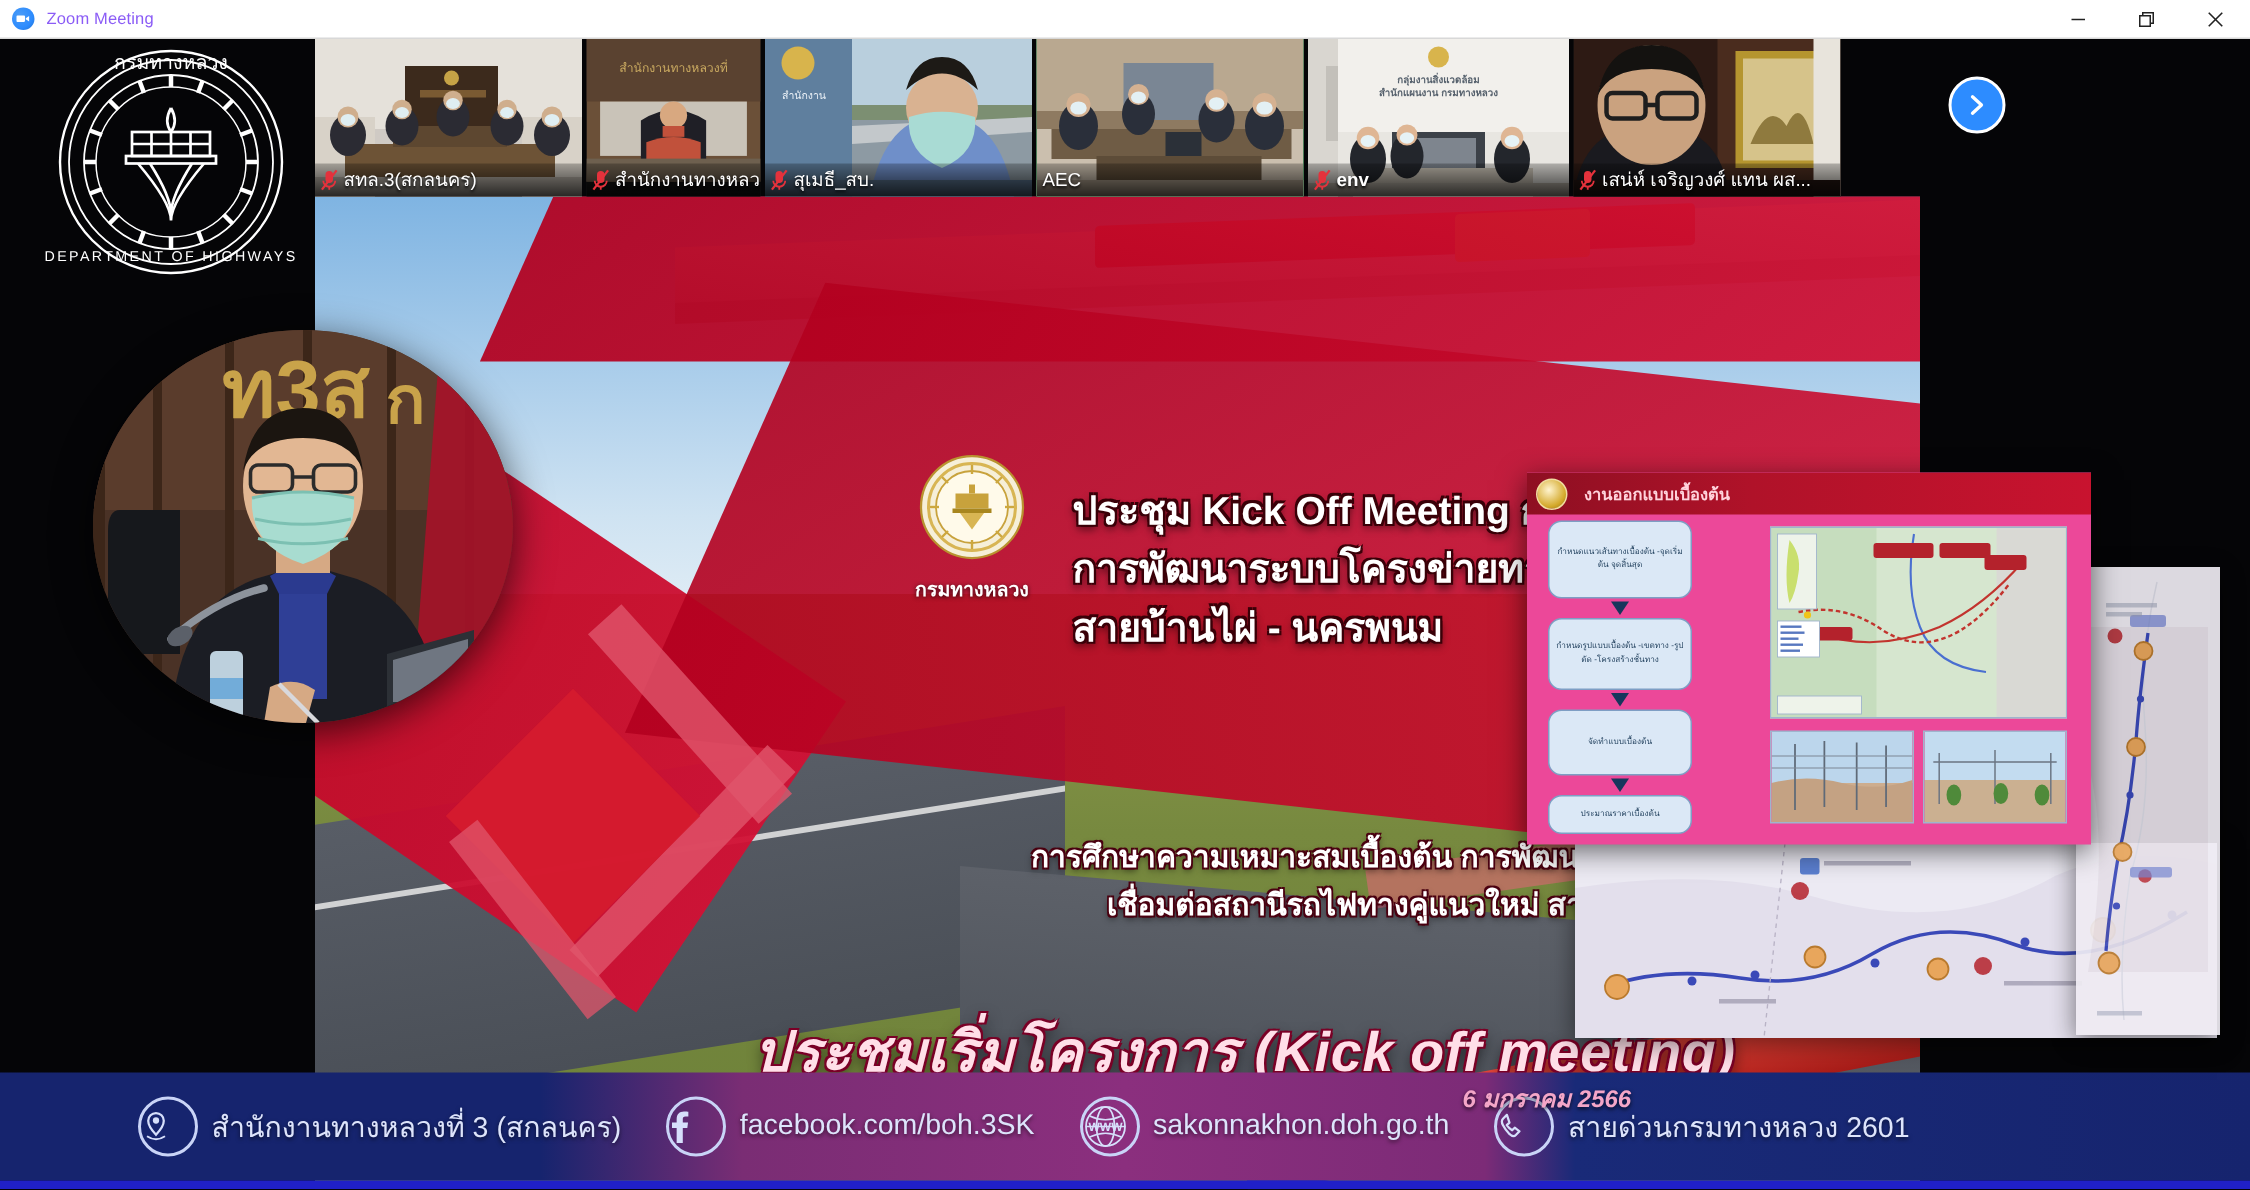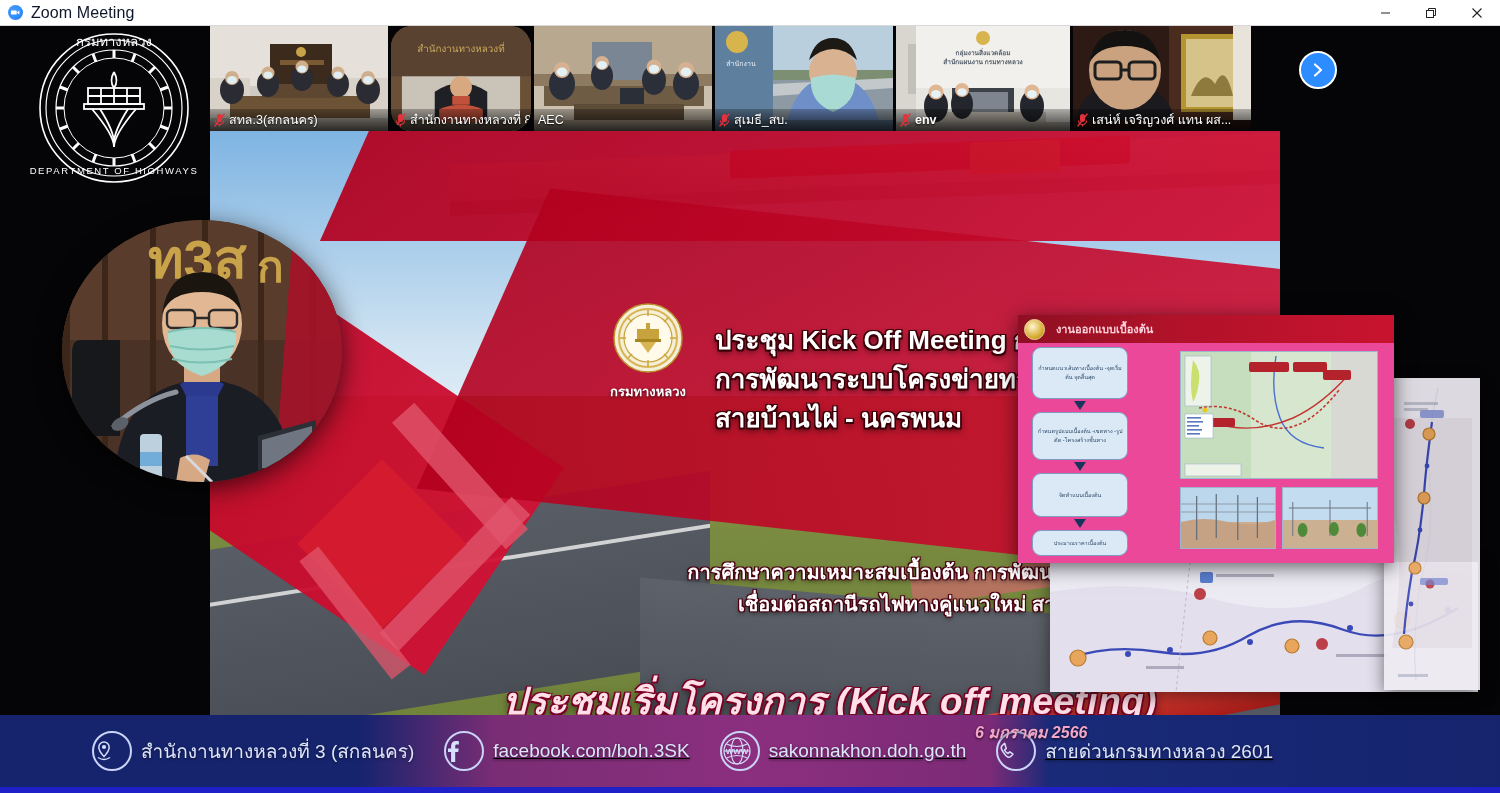--- a/index.html
+++ b/index.html
@@ -17,21 +17,21 @@
     background: #ffffff; display: flex; align-items: center;
     border-bottom: 1px solid #d8d8d8;
   }
   .tb-icon {
     width: 15px; height: 15px; border-radius: 50%;
     background: radial-gradient(circle at 35% 35%, #4a9bf5, #2d8cff 60%, #1f6fd0);
     margin-left: 8px; margin-right: 8px; flex: 0 0 auto;
     display: flex; align-items: center; justify-content: center;
   }
   .tb-icon svg { display:block; }
-  .tb-title { font-size: 16px; color: #0f172a; letter-spacing: .1px; }
+  .tb-title { font-size: 11px; color: #8b5cf6; letter-spacing: .1px; }
   .tb-spacer { flex: 1 1 auto; }
   .tb-btn {
     width: 46px; height: 26px; display: flex; align-items: center; justify-content: center;
     color: #333;
   }
   .tb-btn svg { display: block; }
 
   
   .stage {
     position: absolute; top: 26px; left: 0; width: 1500px; height: 767px;
@@ -142,21 +142,21 @@
   }
 
   
   .footerbar {
     position: absolute; left: 0; bottom: 0; width: 1500px; height: 78px; z-index: 20;
     background: linear-gradient(90deg,#16246e 0%, #16246e 24%, #7a2d74 33%, #8b2f7e 50%, #7c2b77 66%, #192a78 70%, #16246e 100%);
     display: flex; align-items: center; padding-left: 92px; gap: 10px;
     border-bottom: 6px solid #2020c8;
   }
   .fitem { display: flex; align-items: center; gap: 9px; }
-  .fitem + .fitem { margin-left: 20px; text-decoration: underline; }
+  .fitem + .fitem { margin-left: 20px; }
   .ficon {
     width: 40px; height: 40px; border-radius: 50%;
     border: 2px solid #c9d4f7; display: flex; align-items: center; 
     color: #d6dffb; flex: 0 0 auto;
   }
   .ficon svg { display: block; }
   .ftxt { color: #dde4fb; font-size: 19px; white-space: nowrap; text-shadow: 0 1px 3px rgba(0,0,0,.6); }
 
   .date-stamp {
     position: absolute; left: 975px; bottom: 48px; z-index: 22;
@@ -657,74 +657,40 @@
           <svg class="mute-icon" viewBox="0 0 11 14">
             <rect x="3" y="1" width="5" height="8" rx="2.5" fill="#e4323c"></rect>
             <path d="M1.5 7.5a4 4 0 0 0 8 0" fill="none" stroke="#e4323c" stroke-width="1.2"></path>
             <line x1="5.5" y1="11.5" x2="5.5" y2="13.5" stroke="#e4323c" stroke-width="1.2"></line>
             <line x1="0.6" y1="13.4" x2="10.4" y2="0.6" stroke="#e4323c" stroke-width="1.5"></line>
           </svg>
           <span>สทล.3(สกลนคร)</span>
         </div>
       </div>
 
-      <div class="thumb" style="width:140px;border-radius:21px;">
+      <div class="thumb" style="width:116px;">
         <svg class="thumb-img" viewBox="0 0 128 105" preserveAspectRatio="none">
           <rect width="128" height="105" fill="#6b5038"></rect>
           <rect y="0" width="128" height="46" fill="#5a4230"></rect>
           <rect x="10" y="46" width="108" height="40" fill="#c9c3b8"></rect>
           <text x="64" y="24" fill="#c9a960" font-size="9" text-anchor="middle" font-family="'Liberation Sans',sans-serif">สำนักงานทางหลวงที่</text>
           <path d="M40 60 q24 -16 48 0 v30 H40z" fill="#1f1f26"></path>
           <circle cx="64" cy="56" r="10" fill="#d8a880"></circle>
           <rect x="56" y="64" width="16" height="8" fill="#c1513b"></rect>
           <path d="M44 76 q20 -8 40 0 v14 H44z" fill="#c1513b"></path>
           <rect x="0" y="88" width="128" height="17" fill="#6e604f"></rect>
         </svg>
         <div class="thumb-label">
           <svg class="mute-icon" viewBox="0 0 11 14">
             <rect x="3" y="1" width="5" height="8" rx="2.5" fill="#e4323c"></rect>
             <path d="M1.5 7.5a4 4 0 0 0 8 0" fill="none" stroke="#e4323c" stroke-width="1.2"></path>
             <line x1="5.5" y1="11.5" x2="5.5" y2="13.5" stroke="#e4323c" stroke-width="1.2"></line>
             <line x1="0.6" y1="13.4" x2="10.4" y2="0.6" stroke="#e4323c" stroke-width="1.5"></line>
           </svg>
           <span>สำนักงานทางหลวงที่ 8 ม...</span>
-        </div>
-      </div>
-
-      <div class="thumb active" style="width:178px;">
-        <svg class="thumb-img" viewBox="0 0 178 105" preserveAspectRatio="none">
-          <rect width="178" height="105" fill="#cbbfae"></rect>
-          <rect width="178" height="48" fill="#b9a890"></rect>
-          <rect x="0" y="48" width="178" height="12" fill="#8e7a61"></rect>
-          <rect x="58" y="16" width="60" height="38" fill="#7a8694"></rect>
-          <rect x="10" y="60" width="160" height="20" fill="#6f5c45"></rect>
-          <rect x="40" y="78" width="110" height="16" fill="#5d4c38"></rect>
-          <g fill="#2a2f3a">
-            <ellipse cx="28" cy="58" rx="13" ry="16"></ellipse>
-              <ellipse cx="68" cy="50" rx="11" ry="14"></ellipse>
-            <ellipse cx="120" cy="54" rx="12" ry="15"></ellipse>
-              <ellipse cx="152" cy="58" rx="13" ry="16"></ellipse>
-          </g>
-          <g fill="#d5b191">
-            <circle cx="28" cy="44" r="8"></circle>
-              <circle cx="68" cy="37" r="7"></circle>
-            <circle cx="120" cy="41" r="7.5"></circle>
-              <circle cx="152" cy="44" r="8"></circle>
-          </g>
-          <g fill="#e3f0f4">
-            <ellipse cx="28" cy="46" rx="5.5" ry="4.4"></ellipse>
-              <ellipse cx="68" cy="39" rx="5" ry="4"></ellipse>
-            <ellipse cx="120" cy="43" rx="5.2" ry="4.2"></ellipse>
-              <ellipse cx="152" cy="46" rx="5.5" ry="4.4"></ellipse>
-          </g>
-          <rect x="86" y="62" width="24" height="16" fill="#2b3038"></rect>
-          <rect x="0" y="94" width="178" height="11" fill="#ab9d8a"></rect>
-        </svg>
-        <div class="thumb-label">
-          <span>AEC</span>
         </div>
       </div>
 
       <div class="thumb" style="width:178px;">
         <svg class="thumb-img" viewBox="0 0 178 105" preserveAspectRatio="none">
           <rect width="178" height="105" fill="#9fb4c6"></rect>
           <rect x="0" y="0" width="58" height="105" fill="#5f7f9e"></rect>
           <circle cx="22" cy="16" r="11" fill="#d8b44c"></circle>
           <text x="26" y="40" fill="#eaf0f6" font-size="7" text-anchor="middle" font-family="'Liberation Sans',sans-serif">สำนักงาน</text>
           <rect x="58" y="0" width="120" height="44" fill="#b9cfdd"></rect>
@@ -738,20 +704,54 @@
           <rect x="0" y="94" width="178" height="11" fill="#58728d"></rect>
         </svg>
         <div class="thumb-label">
           <svg class="mute-icon" viewBox="0 0 11 14">
             <rect x="3" y="1" width="5" height="8" rx="2.5" fill="#e4323c"></rect>
             <path d="M1.5 7.5a4 4 0 0 0 8 0" fill="none" stroke="#e4323c" stroke-width="1.2"></path>
             <line x1="5.5" y1="11.5" x2="5.5" y2="13.5" stroke="#e4323c" stroke-width="1.2"></line>
             <line x1="0.6" y1="13.4" x2="10.4" y2="0.6" stroke="#e4323c" stroke-width="1.5"></line>
           </svg>
           <span>สุเมธี_สบ.</span>
+        </div>
+      </div>
+
+      <div class="thumb active" style="width:178px;">
+        <svg class="thumb-img" viewBox="0 0 178 105" preserveAspectRatio="none">
+          <rect width="178" height="105" fill="#cbbfae"></rect>
+          <rect width="178" height="48" fill="#b9a890"></rect>
+          <rect x="0" y="48" width="178" height="12" fill="#8e7a61"></rect>
+          <rect x="58" y="16" width="60" height="38" fill="#7a8694"></rect>
+          <rect x="10" y="60" width="160" height="20" fill="#6f5c45"></rect>
+          <rect x="40" y="78" width="110" height="16" fill="#5d4c38"></rect>
+          <g fill="#2a2f3a">
+            <ellipse cx="28" cy="58" rx="13" ry="16"></ellipse>
+              <ellipse cx="68" cy="50" rx="11" ry="14"></ellipse>
+            <ellipse cx="120" cy="54" rx="12" ry="15"></ellipse>
+              <ellipse cx="152" cy="58" rx="13" ry="16"></ellipse>
+          </g>
+          <g fill="#d5b191">
+            <circle cx="28" cy="44" r="8"></circle>
+              <circle cx="68" cy="37" r="7"></circle>
+            <circle cx="120" cy="41" r="7.5"></circle>
+              <circle cx="152" cy="44" r="8"></circle>
+          </g>
+          <g fill="#e3f0f4">
+            <ellipse cx="28" cy="46" rx="5.5" ry="4.4"></ellipse>
+              <ellipse cx="68" cy="39" rx="5" ry="4"></ellipse>
+            <ellipse cx="120" cy="43" rx="5.2" ry="4.2"></ellipse>
+              <ellipse cx="152" cy="46" rx="5.5" ry="4.4"></ellipse>
+          </g>
+          <rect x="86" y="62" width="24" height="16" fill="#2b3038"></rect>
+          <rect x="0" y="94" width="178" height="11" fill="#ab9d8a"></rect>
+        </svg>
+        <div class="thumb-label">
+          <span>AEC</span>
         </div>
       </div>
 
       <div class="thumb" style="width:174px;font-weight:bold;">
         <svg class="thumb-img" viewBox="0 0 174 105" preserveAspectRatio="none">
           <rect width="174" height="105" fill="#e8e6e1"></rect>
           <rect x="0" y="0" width="174" height="62" fill="#f2f0ec"></rect>
           <circle cx="87" cy="12" r="7" fill="#d8b44c"></circle>
           <text x="87" y="29" fill="#55606c" font-size="6.5" text-anchor="middle" font-family="'Liberation Sans',sans-serif">กลุ่มงานสิ่งแวดล้อม</text>
           <text x="87" y="38" fill="#55606c" font-size="6.5" text-anchor="middle" font-family="'Liberation Sans',sans-serif">สำนักแผนงาน กรมทางหลวง</text>

